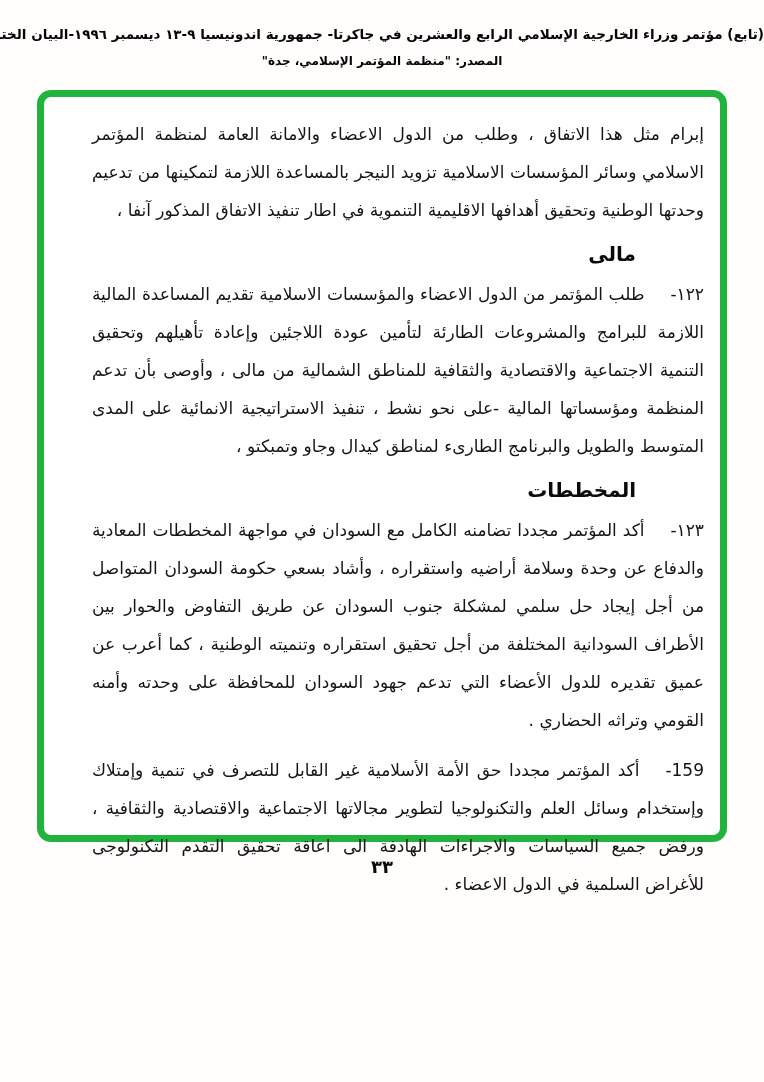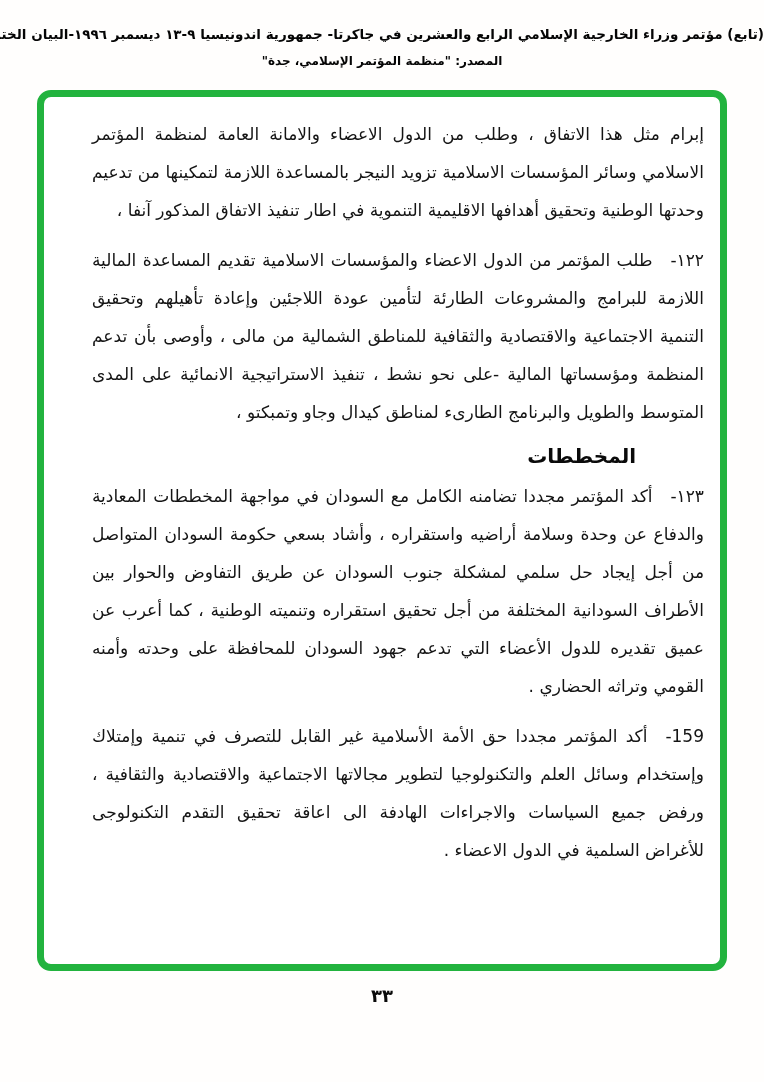--- a/index.html
+++ b/index.html
@@ -30,39 +30,39 @@
     letter-spacing: 0px;
   }
   .header-line2 {
     font-size: 12px;
     font-weight: bold;
     margin-top: 12px;
   }
   .green-box {
     box-sizing: border-box;
     width: 690px;
-    height: 881px;
+    height: 752px;
     margin: 22px auto 0 auto;
     border: 7px solid #22b33e;
     border-radius: 14px;
     padding: 18px 16px 10px 48px;
     background: #ffffff;
   }
   .doc {
     direction: rtl;
     text-align: justify;
     font-size: 17px;
     line-height: 38px;
     color: #141414;
   }
   .para {
     margin: 0 0 12px 0;
   }
   .para-num {
-    margin-left: 18px;
+    margin-left: 26px;
     white-space: nowrap;
   }
   .section-heading {
     font-size: 20px;
     line-height: 26px;
     font-weight: bold;
     text-align: right;
     margin: 0 68px 8px 0;
     color: #0a0a0a;
   }
@@ -84,20 +84,21 @@
 
   <header class="page-header">
     <div class="header-line1">(تابع) مؤتمر وزراء الخارجية الإسلامي الرابع والعشرين في جاكرتا- جمهورية اندونيسيا ٩-١٣ ديسمبر ١٩٩٦-البيان الختامي</div>
     <div class="header-line2">المصدر: "منظمة المؤتمر الإسلامي، جدة"</div>
   </header>
 
   <main class="green-box doc" style="border-color: rgb(34, 179, 62);">
 
     <p class="para">إبرام مثل هذا الاتفاق ، وطلب من الدول الاعضاء والامانة العامة لمنظمة المؤتمر الاسلامي وسائر المؤسسات الاسلامية تزويد النيجر بالمساعدة اللازمة لتمكينها من تدعيم وحدتها الوطنية وتحقيق أهدافها الاقليمية التنموية في اطار تنفيذ الاتفاق المذكور آنفا ،</p>
 
+    <h2 class="section-heading">مالى</h2>
 
     <p class="para"><span class="para-num">١٢٢-</span><span>طلب المؤتمر من الدول الاعضاء والمؤسسات الاسلامية تقديم المساعدة المالية اللازمة للبرامج والمشروعات الطارئة لتأمين عودة اللاجئين وإعادة تأهيلهم وتحقيق التنمية الاجتماعية والاقتصادية والثقافية للمناطق الشمالية من مالى ، وأوصى بأن تدعم المنظمة ومؤسساتها المالية -على نحو نشط ، تنفيذ الاستراتيجية الانمائية على المدى المتوسط والطويل والبرنامج الطارىء لمناطق كيدال وجاو وتمبكتو ،</span></p>
 
     <h2 class="section-heading">المخططات</h2>
 
     <p class="para"><span class="para-num">١٢٣-</span><span>أكد المؤتمر مجددا تضامنه الكامل مع السودان في مواجهة المخططات المعادية والدفاع عن وحدة وسلامة أراضيه واستقراره ، وأشاد بسعي حكومة السودان المتواصل من أجل إيجاد حل سلمي لمشكلة جنوب السودان عن طريق التفاوض والحوار بين الأطراف السودانية المختلفة من أجل تحقيق استقراره وتنميته الوطنية ، كما أعرب عن عميق تقديره للدول الأعضاء التي تدعم جهود السودان للمحافظة على وحدته وأمنه القومي وتراثه الحضاري .</span></p>
 
 
     <p class="para"><span class="para-num">159-</span><span>أكد المؤتمر مجددا حق الأمة الأسلامية غير القابل للتصرف في تنمية وإمتلاك وإستخدام وسائل العلم والتكنولوجيا لتطوير مجالاتها الاجتماعية والاقتصادية والثقافية ، ورفض جميع السياسات والاجراءات الهادفة الى اعاقة تحقيق التقدم التكنولوجى للأغراض السلمية في الدول الاعضاء .</span></p>
 

